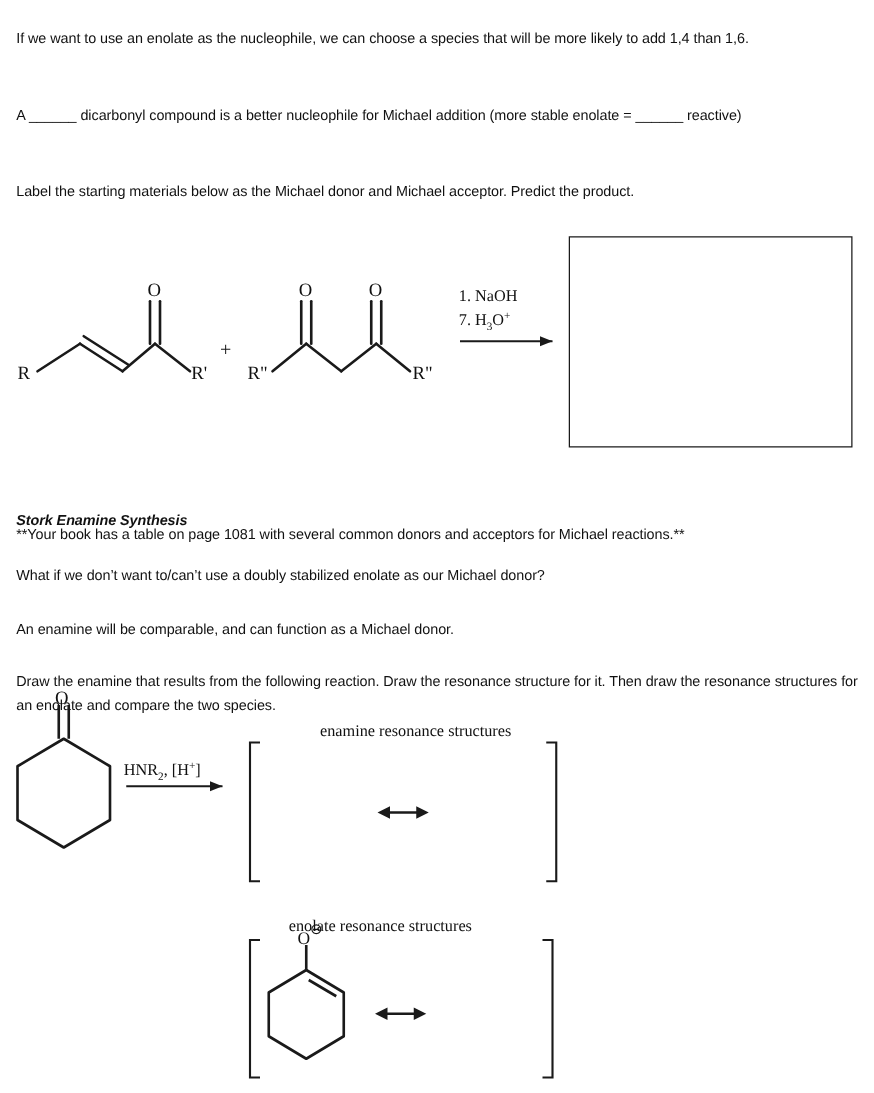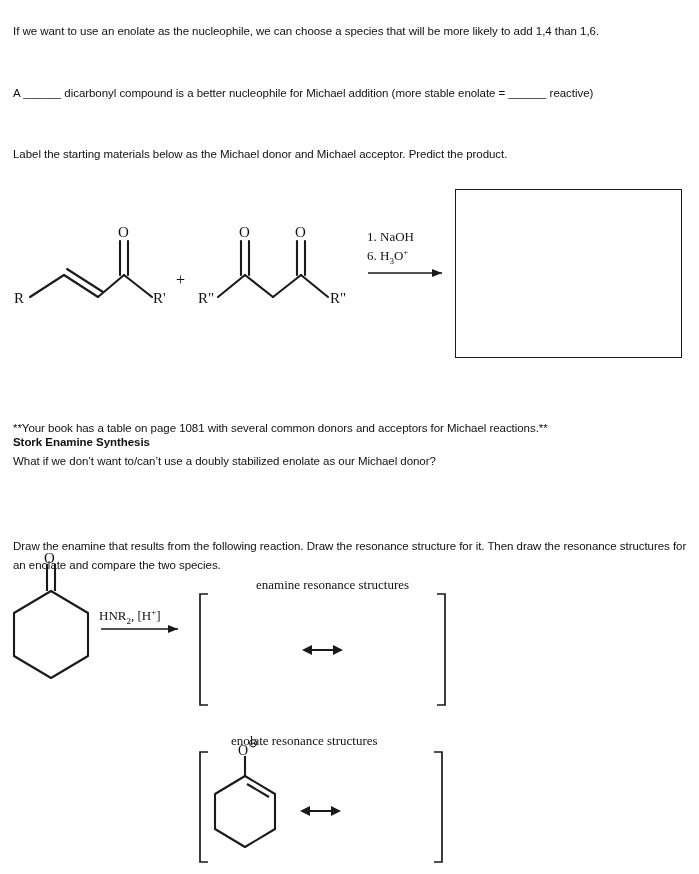--- a/index.html
+++ b/index.html
@@ -109,32 +109,33 @@
       <g stroke="#1a1a1a" stroke-width="1.6" fill="#1a1a1a">
         <line x1="368" y1="88" x2="442" y2="88"></line>
         <polygon points="442,88 432,84 432,92" stroke="none"></polygon>
       </g>
     </svg>
 
     <div class="serif-label" style="left:367px; top:44px;">
       <span>1. NaOH</span>
     </div>
     <div class="serif-label" style="left:367px; top:62px;">
-      <span>6. H</span><sub style="font-size:9px;">3</sub><span>O</span><sup style="font-size:9px;">+</sup>
+      <span>7. H</span><sub style="font-size:9px;">3</sub><span>O</span><sup style="font-size:9px;">+</sup>
     </div>
   </div>
 
   <div class="answer-box" style="left:455px; top:189px; width:227px; height:169px;"></div>
 
   <div class="txt" style="left:13px; top:383px; width:672px;margin-top:36px;">**Your book has a table on page 1081 with several common donors and acceptors for Michael reactions.**</div>
 
-  <div class="txt bold" style="left:13px; top:433px; width:400px;">Stork Enamine Synthesis</div>
+  <div class="txt bold" style="left:13px; top:408px; width:400px;font-style:italic;">Stork Enamine Synthesis</div>
 
   <div class="txt" style="left:13px; top:452px; width:672px;">What if we don’t want to/can’t use a doubly stabilized enolate as our Michael donor?</div>
 
+  <div class="txt" style="left:13px; top:495px; width:672px;">An enamine will be comparable, and can function as a Michael donor.</div>
 
   <div class="txt" style="left:13px; top:537px; width:674px;">Draw the enamine that results from the following reaction. Draw the resonance structure for it. Then draw the resonance structures for an enolate and compare the two species.</div>
 
   <div class="scheme" style="left:0px; top:555px; width:470px; height:160px;">
     <svg width="470" height="160" viewBox="0 0 470 160">
 
       <g stroke="#1a1a1a" stroke-width="2.1" fill="none" stroke-linejoin="round">
         <polygon points="51,36 88,58 88,101 51,123 14,101 14,58"></polygon>
         <line x1="47" y1="36" x2="47" y2="9"></line>
         <line x1="55" y1="36" x2="55" y2="9"></line>

